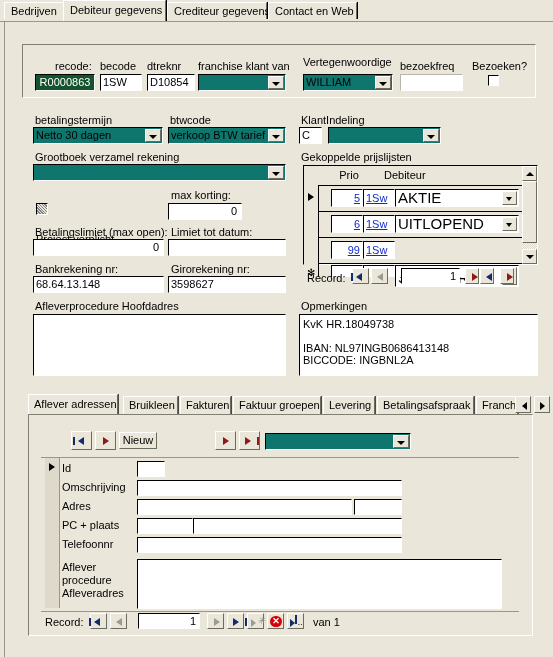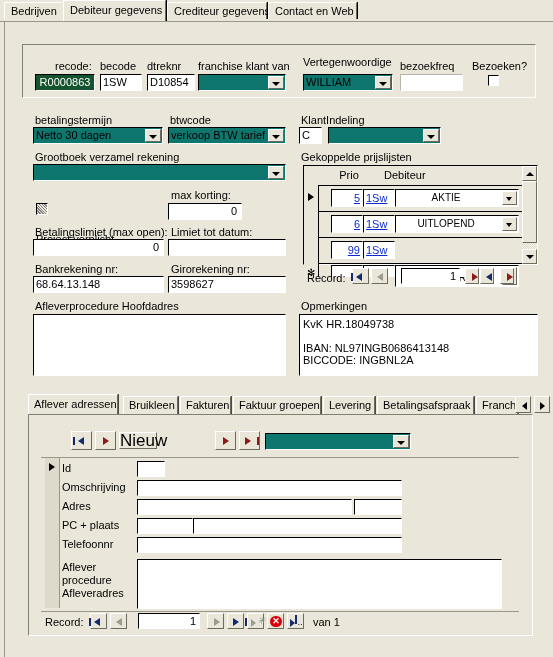--- a/index.html
+++ b/index.html
@@ -98,21 +98,21 @@
     border-top:1px solid #000;border-left:1px solid #000;
     border-right:1px solid #fff;border-bottom:1px solid #fff;
     line-height:16px;font-size:11px;padding:0 2px;white-space:nowrap;overflow:hidden;
   }
   .cellfld.link{color:#0b2ad0;text-decoration:underline;text-align:right;}
   .cellcombo{
     position:absolute;background:#fff;box-sizing:border-box;
     border-top:1px solid #000;border-left:1px solid #000;
     border-right:1px solid #fff;border-bottom:1px solid #fff;
   }
-  .cellcombo .ctext{position:absolute;left:2px;top:0;right:24px;line-height:16px;font-size:10px;overflow:hidden;white-space:nowrap;text-align:center;}
+  .cellcombo .ctext{position:absolute;left:2px;top:0;right:24px;line-height:16px;font-size:15px;overflow:hidden;white-space:nowrap;}
   .cellcombo .cbtn{position:absolute;right:1px;top:1px;width:13px;bottom:1px;background:#eae7da;
     border-top:1px solid #fff;border-left:1px solid #fff;border-right:1px solid #6b6b5e;border-bottom:1px solid #6b6b5e;}
   .cellcombo .cbtn:after{content:"";position:absolute;left:3px;top:5px;
     border-left:3px solid transparent;border-right:3px solid transparent;border-top:4px solid #000;}
 
   
   .vscroll{position:absolute;top:0;bottom:0;width:15px;background:#ded9ca;}
   .sbtn{position:absolute;left:0;width:15px;height:15px;background:#eae7da;box-sizing:border-box;
     border-top:1px solid #fff;border-left:1px solid #fff;border-right:1px solid #6b6b5e;border-bottom:1px solid #6b6b5e;}
   .sbtn .up{position:absolute;left:3px;top:5px;border-left:4px solid transparent;border-right:4px solid transparent;border-bottom:4px solid #000;}
@@ -152,21 +152,21 @@
     color:#fff;font-size:9px;font-weight:bold;line-height:11px;text-align:center;}
   .gfilt{position:absolute;left:2px;top:2px;font-size:9px;line-height:11px;color:#000;}
   .gfilt .t{position:absolute;left:0;top:3px;width:0;height:0;border-top:4px solid transparent;border-bottom:4px solid transparent;border-left:5px solid #132a6b;}
   .gfilt .b{position:absolute;left:5px;top:-1px;width:2px;height:9px;background:#132a6b;}
   .gfilt .d{position:absolute;left:8px;top:1px;font-size:9px;}
 
   .newbtn{
     position:absolute;height:17px;background:#eae7da;box-sizing:border-box;
     border-top:1px solid #fff;border-left:1px solid #fff;
     border-right:1px solid #6b6b5e;border-bottom:1px solid #6b6b5e;
-    font-size:17px;line-height:15px;text-align:left;
+    font-size:11px;line-height:15px;text-align:center;
   }
   .bigbtn{
     position:absolute;width:21px;height:19px;background:#eae7da;box-sizing:border-box;
     border-top:1px solid #fff;border-left:1px solid #fff;
     border-right:1px solid #6b6b5e;border-bottom:1px solid #6b6b5e;
   }
 
   
   .tabstrip2{position:absolute;}
   .tab2{

